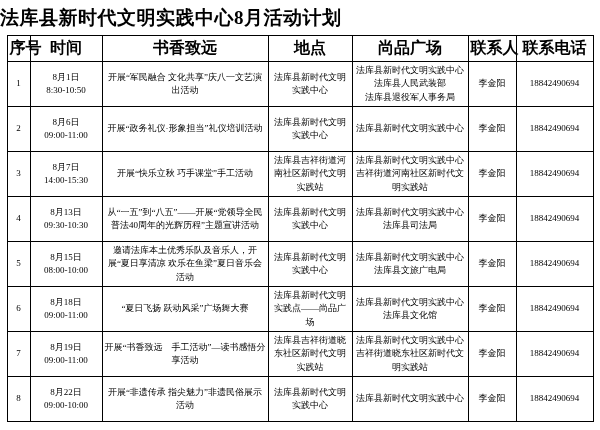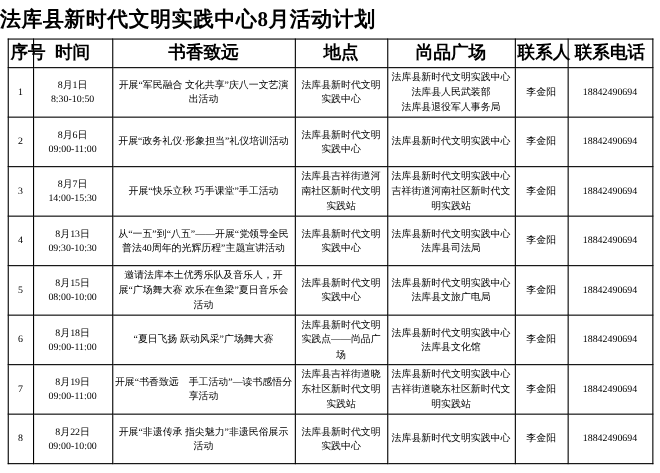--- a/index.html
+++ b/index.html
@@ -126,21 +126,21 @@
           <td>法库县新时代文明实践中心
 法库县司法局</td>
           <td>李金阳</td>
           <td>18842490694</td>
         </tr>
 
         <tr>
           <td>5</td>
           <td>8月15日
 08:00-10:00</td>
-          <td>邀请法库本土优秀乐队及音乐人，开展“广场舞大赛 欢乐在鱼梁”夏日音乐会活动</td>
+          <td>邀请法库本土优秀乐队及音乐人，开展“夏日享清凉 欢乐在鱼梁”夏日音乐会活动</td>
           <td>法库县新时代文明实践中心</td>
           <td>法库县新时代文明实践中心
 法库县文旅广电局</td>
           <td>李金阳</td>
           <td>18842490694</td>
         </tr>
 
         <tr>
           <td>6</td>
           <td>8月18日

